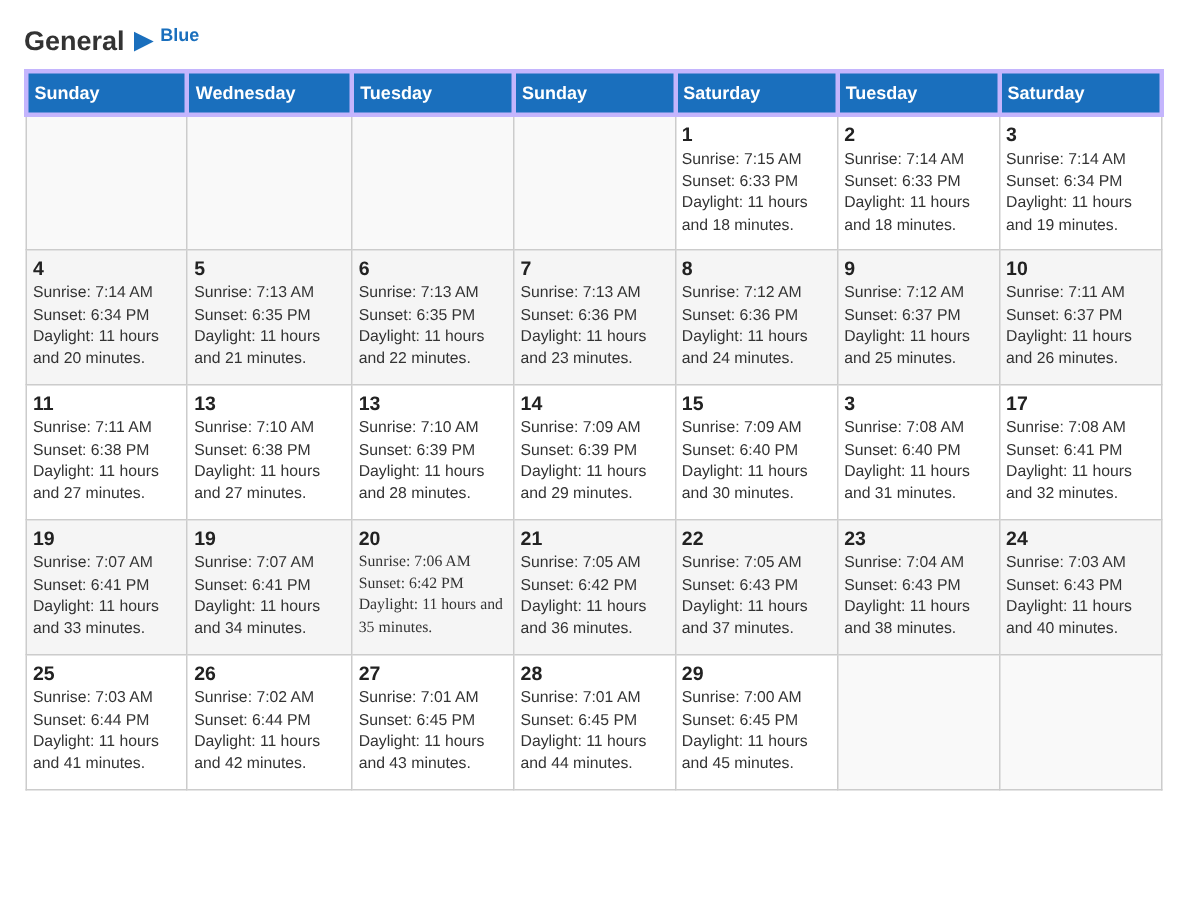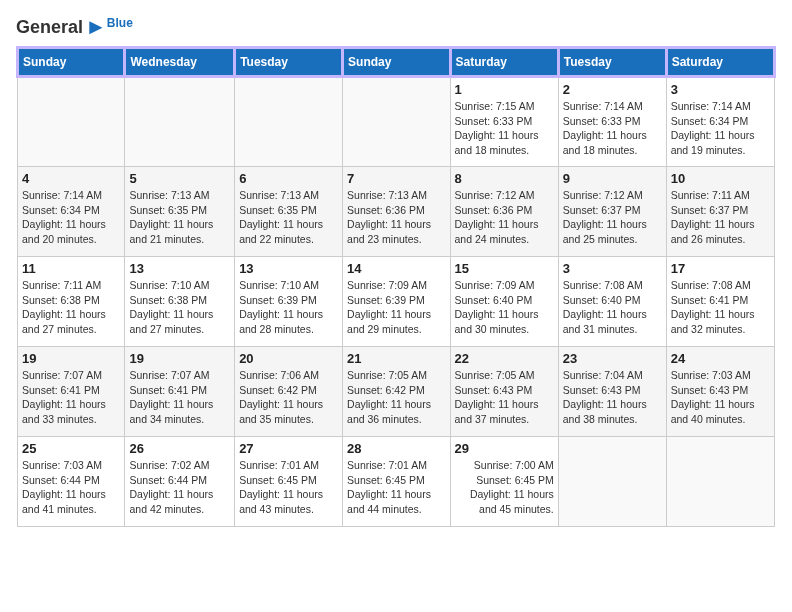--- a/index.html
+++ b/index.html
@@ -227,21 +227,21 @@
 Daylight: 11 hours and 33 minutes.</div>
         </td>
         <td>
           <div class="day-num">19</div>
           <div class="day-info" style="white-space: pre-line;">Sunrise: 7:07 AM
 Sunset: 6:41 PM
 Daylight: 11 hours and 34 minutes.</div>
         </td>
         <td>
           <div class="day-num">20</div>
-          <div class="day-info" style="white-space: pre-line;">Sunrise: 7:06 AM
+          <div class="day-info" style="white-space: pre-line; font-family: Liberation Serif, serif;">Sunrise: 7:06 AM
 Sunset: 6:42 PM
 Daylight: 11 hours and 35 minutes.</div>
         </td>
         <td>
           <div class="day-num">21</div>
           <div class="day-info" style="white-space: pre-line;">Sunrise: 7:05 AM
 Sunset: 6:42 PM
 Daylight: 11 hours and 36 minutes.</div>
         </td>
         <td>
@@ -283,21 +283,21 @@
 Daylight: 11 hours and 43 minutes.</div>
         </td>
         <td>
           <div class="day-num">28</div>
           <div class="day-info" style="white-space: pre-line;">Sunrise: 7:01 AM
 Sunset: 6:45 PM
 Daylight: 11 hours and 44 minutes.</div>
         </td>
         <td>
           <div class="day-num">29</div>
-          <div class="day-info" style="white-space: pre-line; text-align: right;">Sunrise: 7:00 AM
+          <div class="day-info" style="white-space: pre-line;">Sunrise: 7:00 AM
 Sunset: 6:45 PM
 Daylight: 11 hours and 45 minutes.</div>
         </td>
         <td class="empty-cell"></td>
         <td class="empty-cell"></td>
       </tr>
     </tbody>
 </table>
 
 </body></html>

